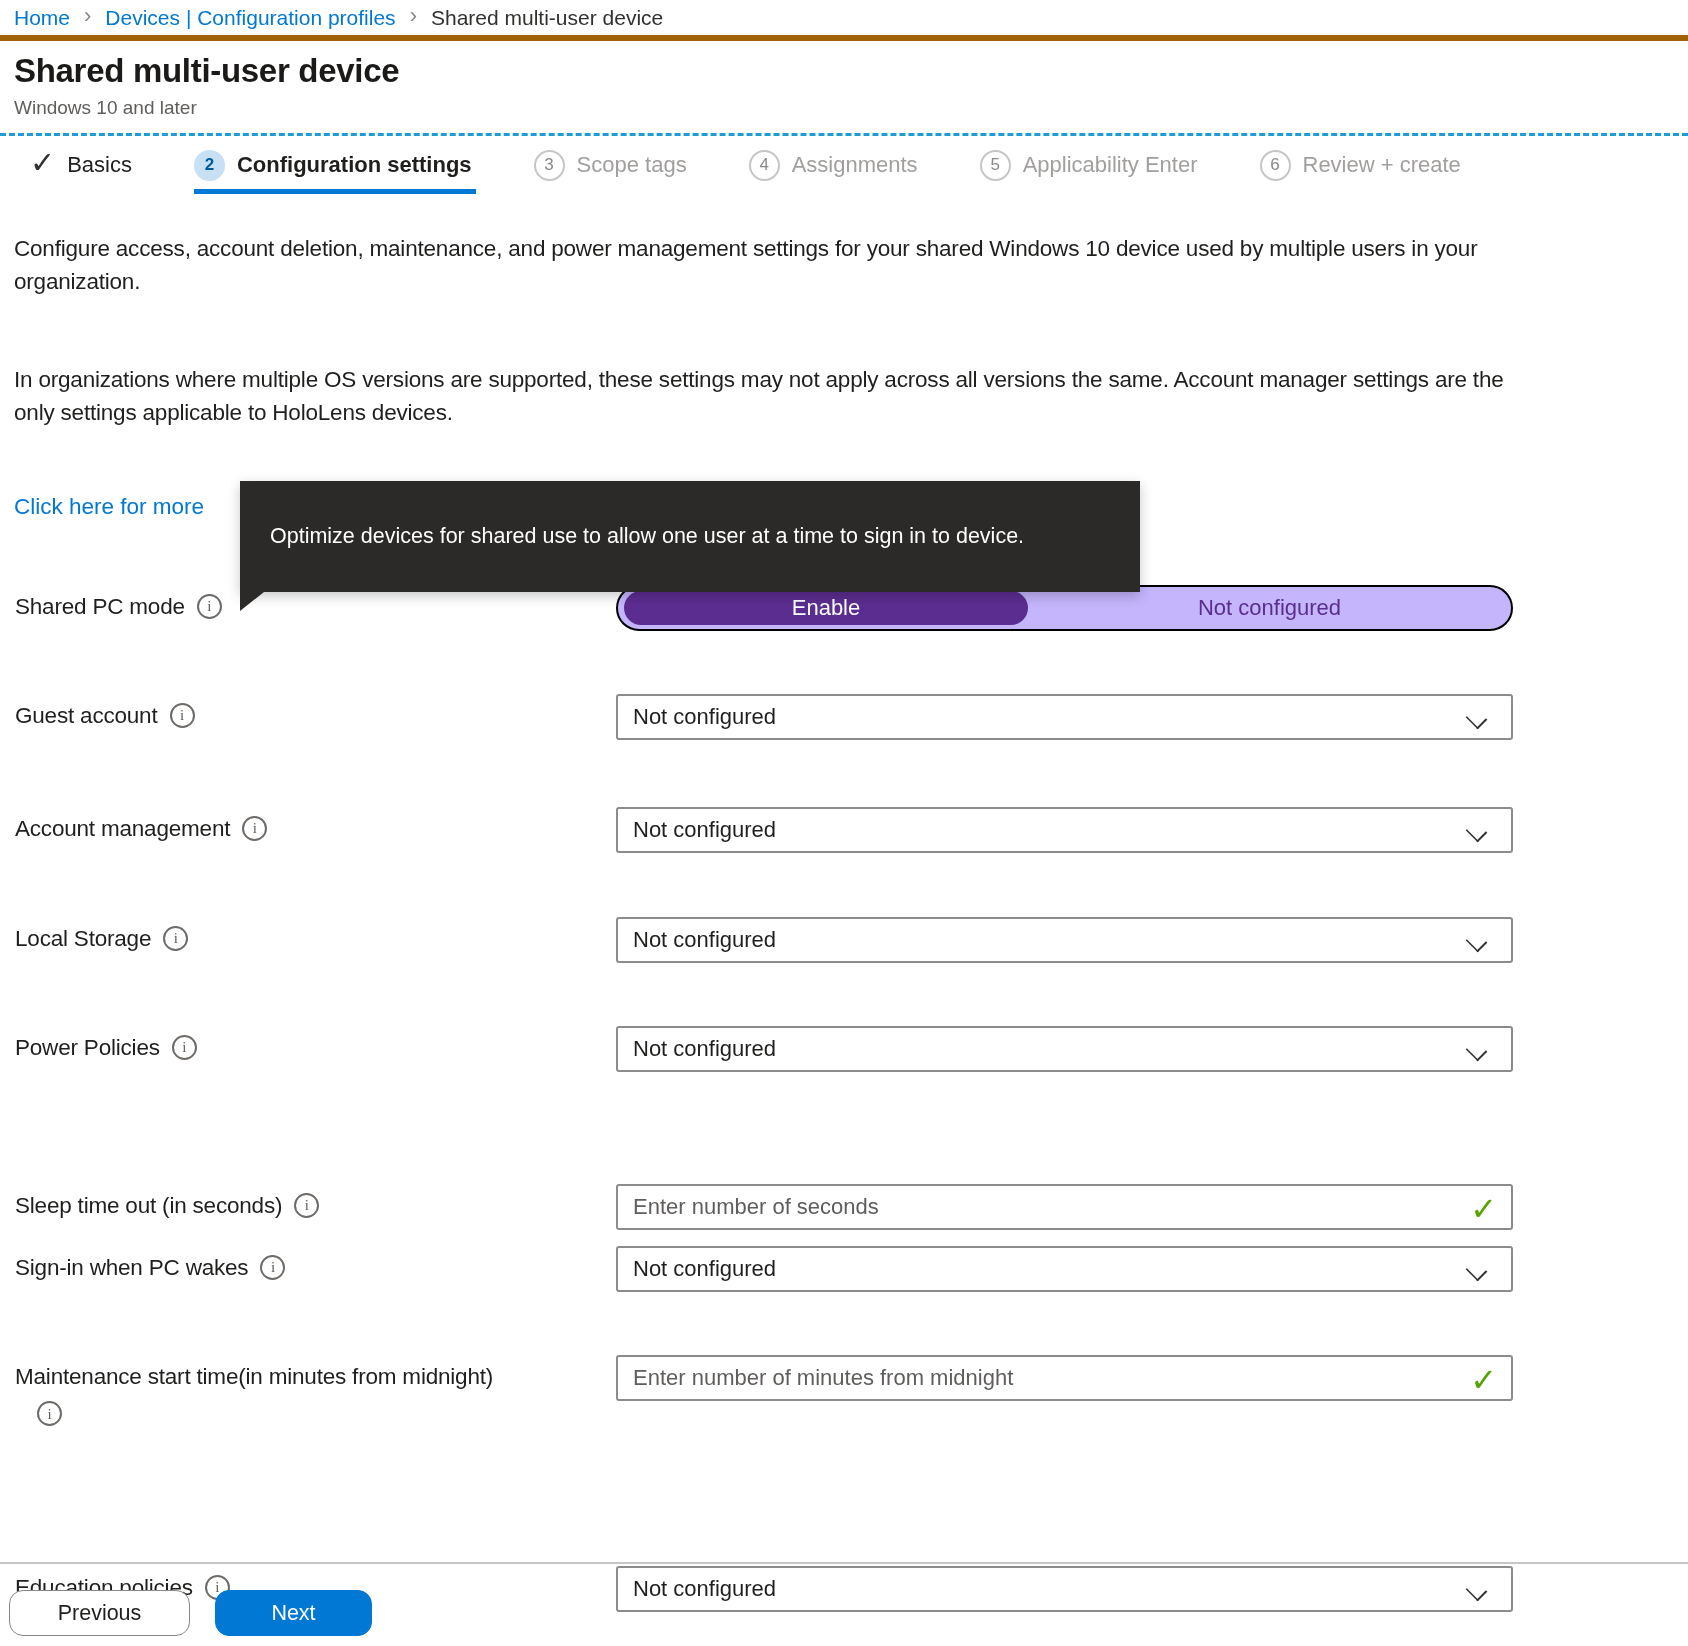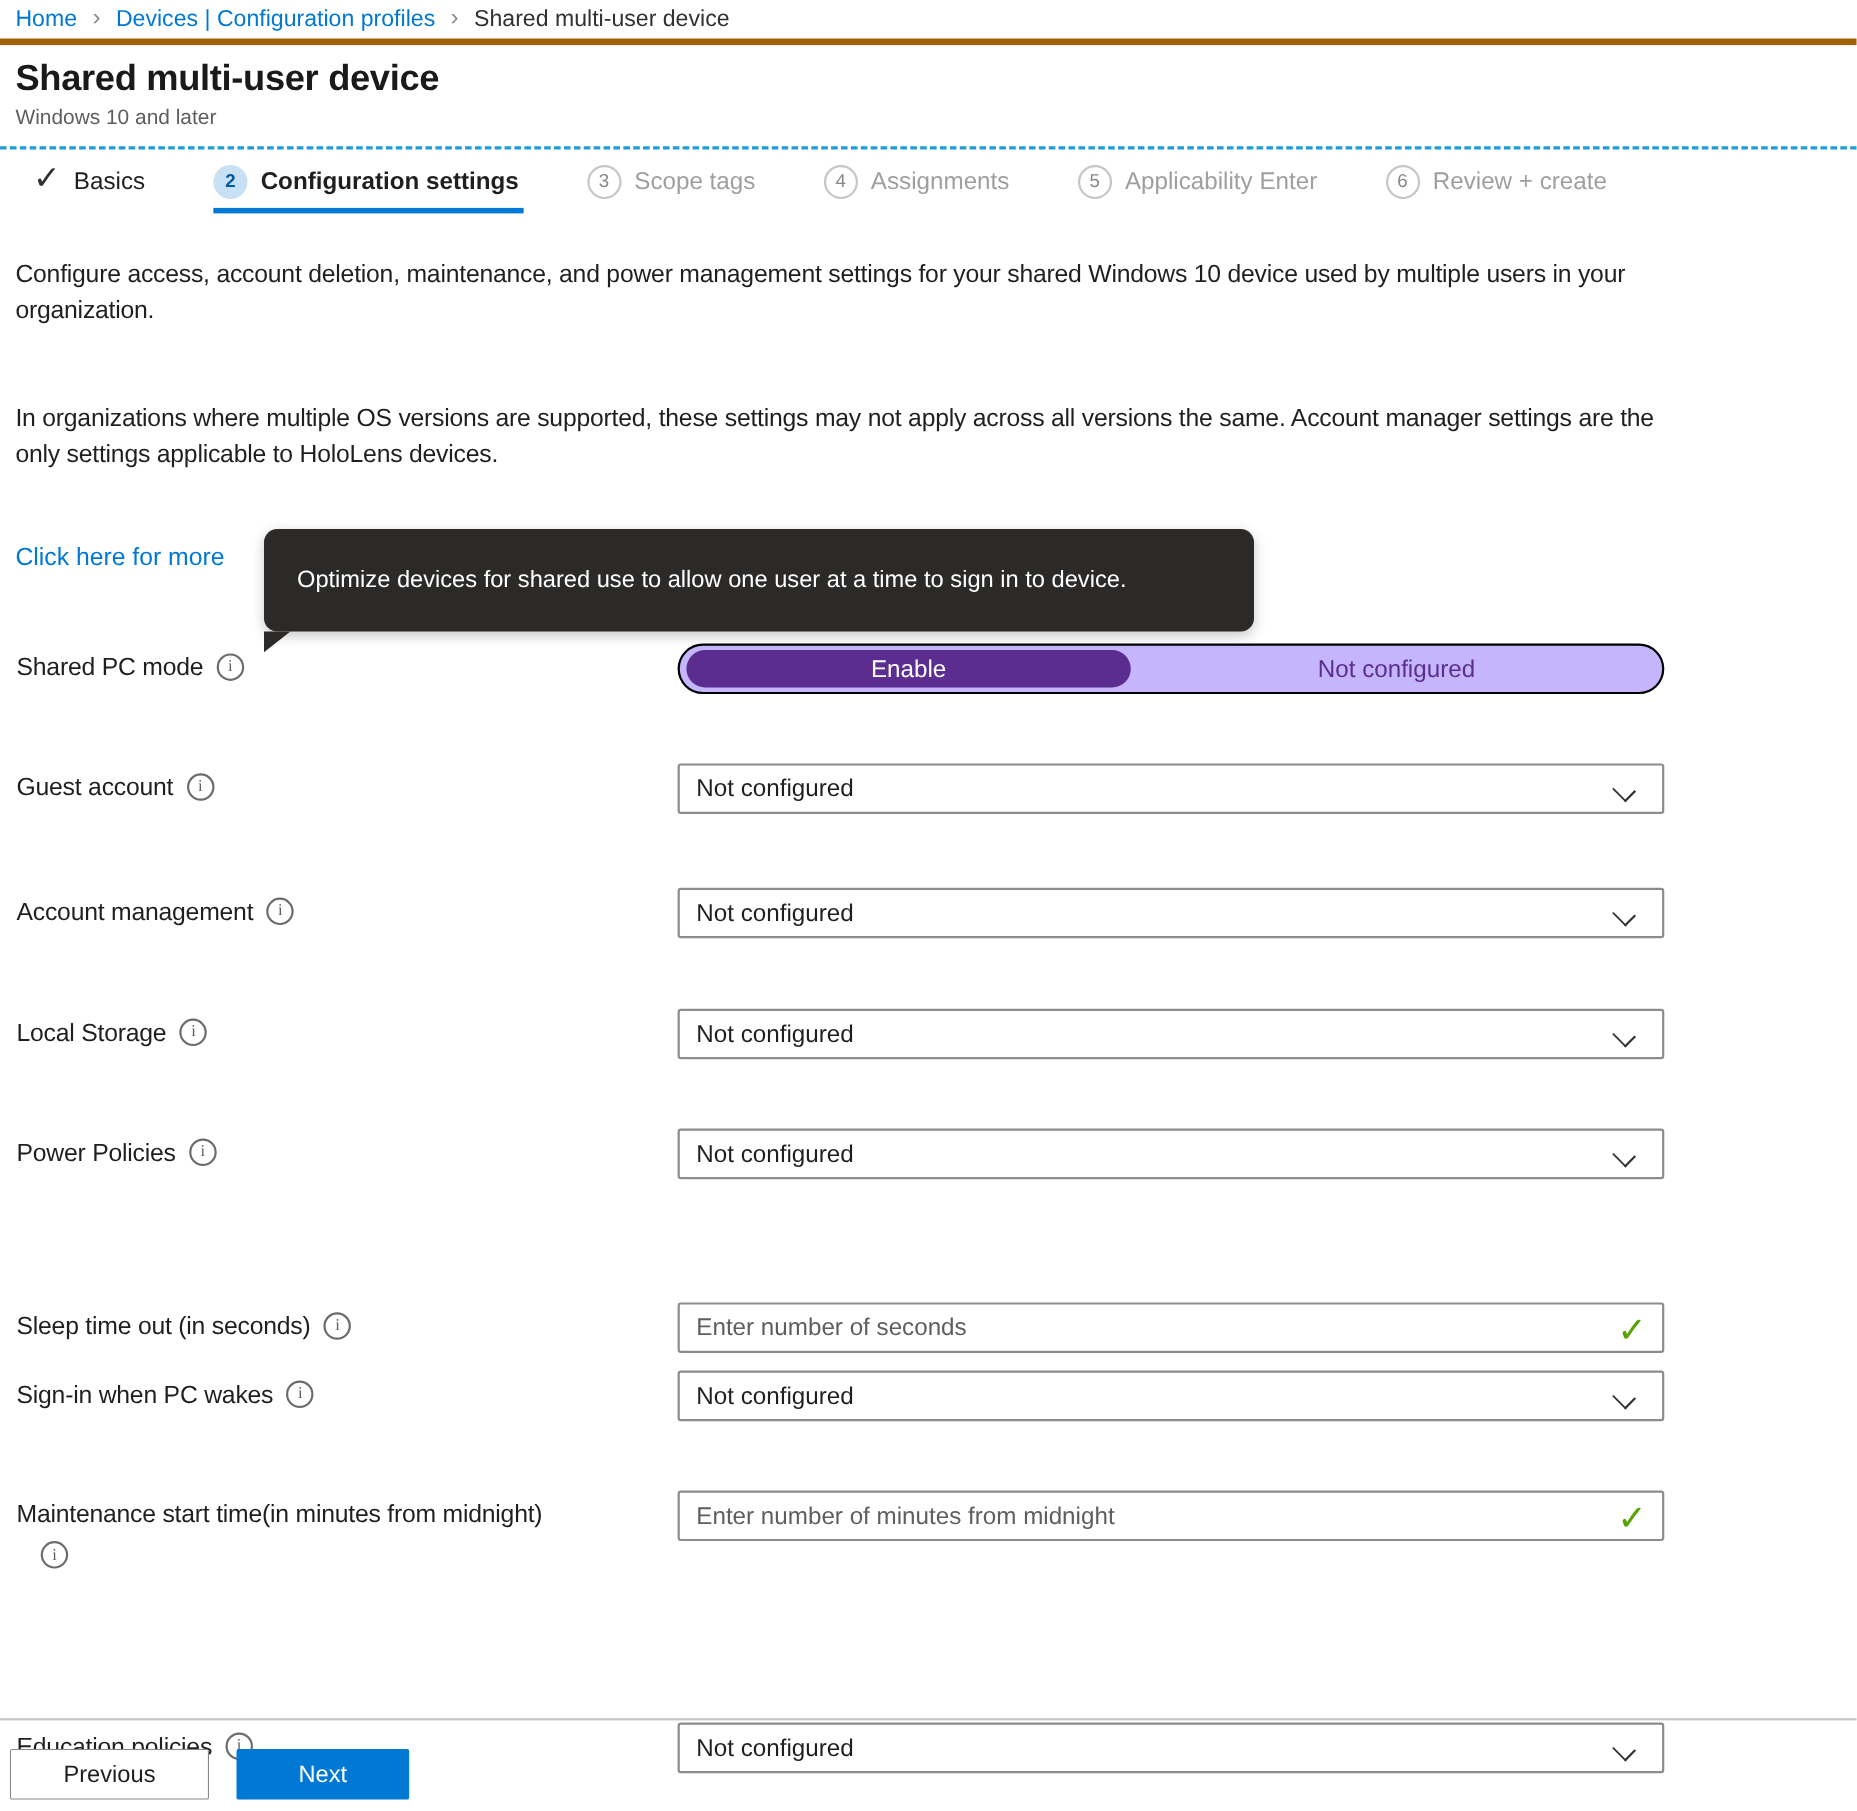--- a/index.html
+++ b/index.html
@@ -31,21 +31,21 @@
   .step.active .num { background: #c7e0f4; border: none; color: #005a9e; font-weight: 600; }
   .step.active::after { content: ""; position: absolute; left: 0; right: -4px; bottom: -7px; height: 5px; background: #0078d4; }
 
   
   .para { position: absolute; left: 14px; width: 1505px; font-size: 22.5px; line-height: 33px; color: #201f1e; letter-spacing: -0.2px; }
   .para1 { top: 232px; }
   .para2 { top: 363px; }
   .more-link { position: absolute; left: 14px; top: 494px; font-size: 22.5px; color: #0078d4; cursor: pointer; z-index: 1; }
 
   
-  .tooltip { position: absolute; left: 240px; top: 481px; width: 900px; height: 93px; background: #2b2a29; color: #ffffff; z-index: 10; display: flex; align-items: center; padding-left: 30px; font-size: 21.5px; border-radius: 12px; box-shadow: 0 4px 12px rgba(0,0,0,0.22); white-space: nowrap; }
+  .tooltip { position: absolute; left: 240px; top: 481px; width: 900px; height: 111px; background: #2b2a29; color: #ffffff; z-index: 10; display: flex; align-items: center; padding-left: 30px; font-size: 21.5px; border-radius: 0; box-shadow: 0 4px 12px rgba(0,0,0,0.22); white-space: nowrap; }
   .tooltip-beak { position: absolute; left: 0; top: 100%; width: 0; height: 0; border-left: 24px solid #2b2a29; border-bottom: 19px solid transparent; }
 
   
   .row { position: absolute; left: 0; width: 1688px; height: 46px; text-decoration: underline; }
   .row-label { position: absolute; left: 15px; top: 8px; font-size: 22.5px; color: #201f1e; letter-spacing: -0.2px; max-width: 598px; line-height: 28px; }
   .info-icon { display: inline-flex; align-items: center; justify-content: center; width: 25px; height: 25px; border-radius: 50%; border: 2px solid #6e6b68; color: #5f5d5b; font-size: 15px; font-family: "Liberation Serif", serif; vertical-align: middle; margin-left: 12px; transform: translateY(-2px); cursor: pointer; }
   .row.wrap-icon .row-label { width: 598px; }
   .row.wrap-icon .info-icon { display: flex; margin: 10px 0 0 22px; transform: none; }
 
   .ctrl { position: absolute; left: 616px; top: 0; width: 897px; height: 46px; }
@@ -60,21 +60,21 @@
   .chevron { position: absolute; right: 26px; top: 14px; width: 17px; height: 17px; border-right: 2.5px solid #323130; border-bottom: 2.5px solid #323130; transform: rotate(45deg) scaleY(0.8); }
 
   
   .textbox { border: 2px solid #8c8c8c; border-radius: 3px; background: #fff; }
   .textbox input { position: absolute; inset: 0; border: none; outline: none; width: 100%; height: 100%; padding-left: 15px; padding-right: 60px; font-size: 22px; font-family: "Liberation Sans", sans-serif; color: #201f1e; background: transparent; }
   .textbox input::placeholder { color: #605e5c; opacity: 1; }
   .valid-check { position: absolute; right: 14px; top: 4px; color: #57a300; font-size: 32px; font-weight: 400; pointer-events: none; }
 
   
   .bottom-sep { position: absolute; left: 0; right: 0; top: 1562px; border-top: 2px solid #c8c6c4; }
-  .footer-btn { position: absolute; top: 1590px; height: 46px; font-size: 21.5px; font-family: "Liberation Sans", sans-serif; border-radius: 2px; cursor: pointer; }
+  .footer-btn { position: absolute; top: 1590px; height: 46px; font-size: 21.5px; font-family: "Liberation Sans", sans-serif; border-radius: 14px; cursor: pointer; }
   .btn-previous { left: 9px; width: 181px; background: #ffffff; border: 1px solid #8a8886; color: #201f1e; }
   .btn-next { left: 215px; width: 157px; background: #0078d4; border: 1px solid #0078d4; color: #ffffff; }
 </style>
 </head>
 <body>
 
 <div id="canvas">
 
   <div class="breadcrumb">
     <span class="crumb-link">Home</span>

